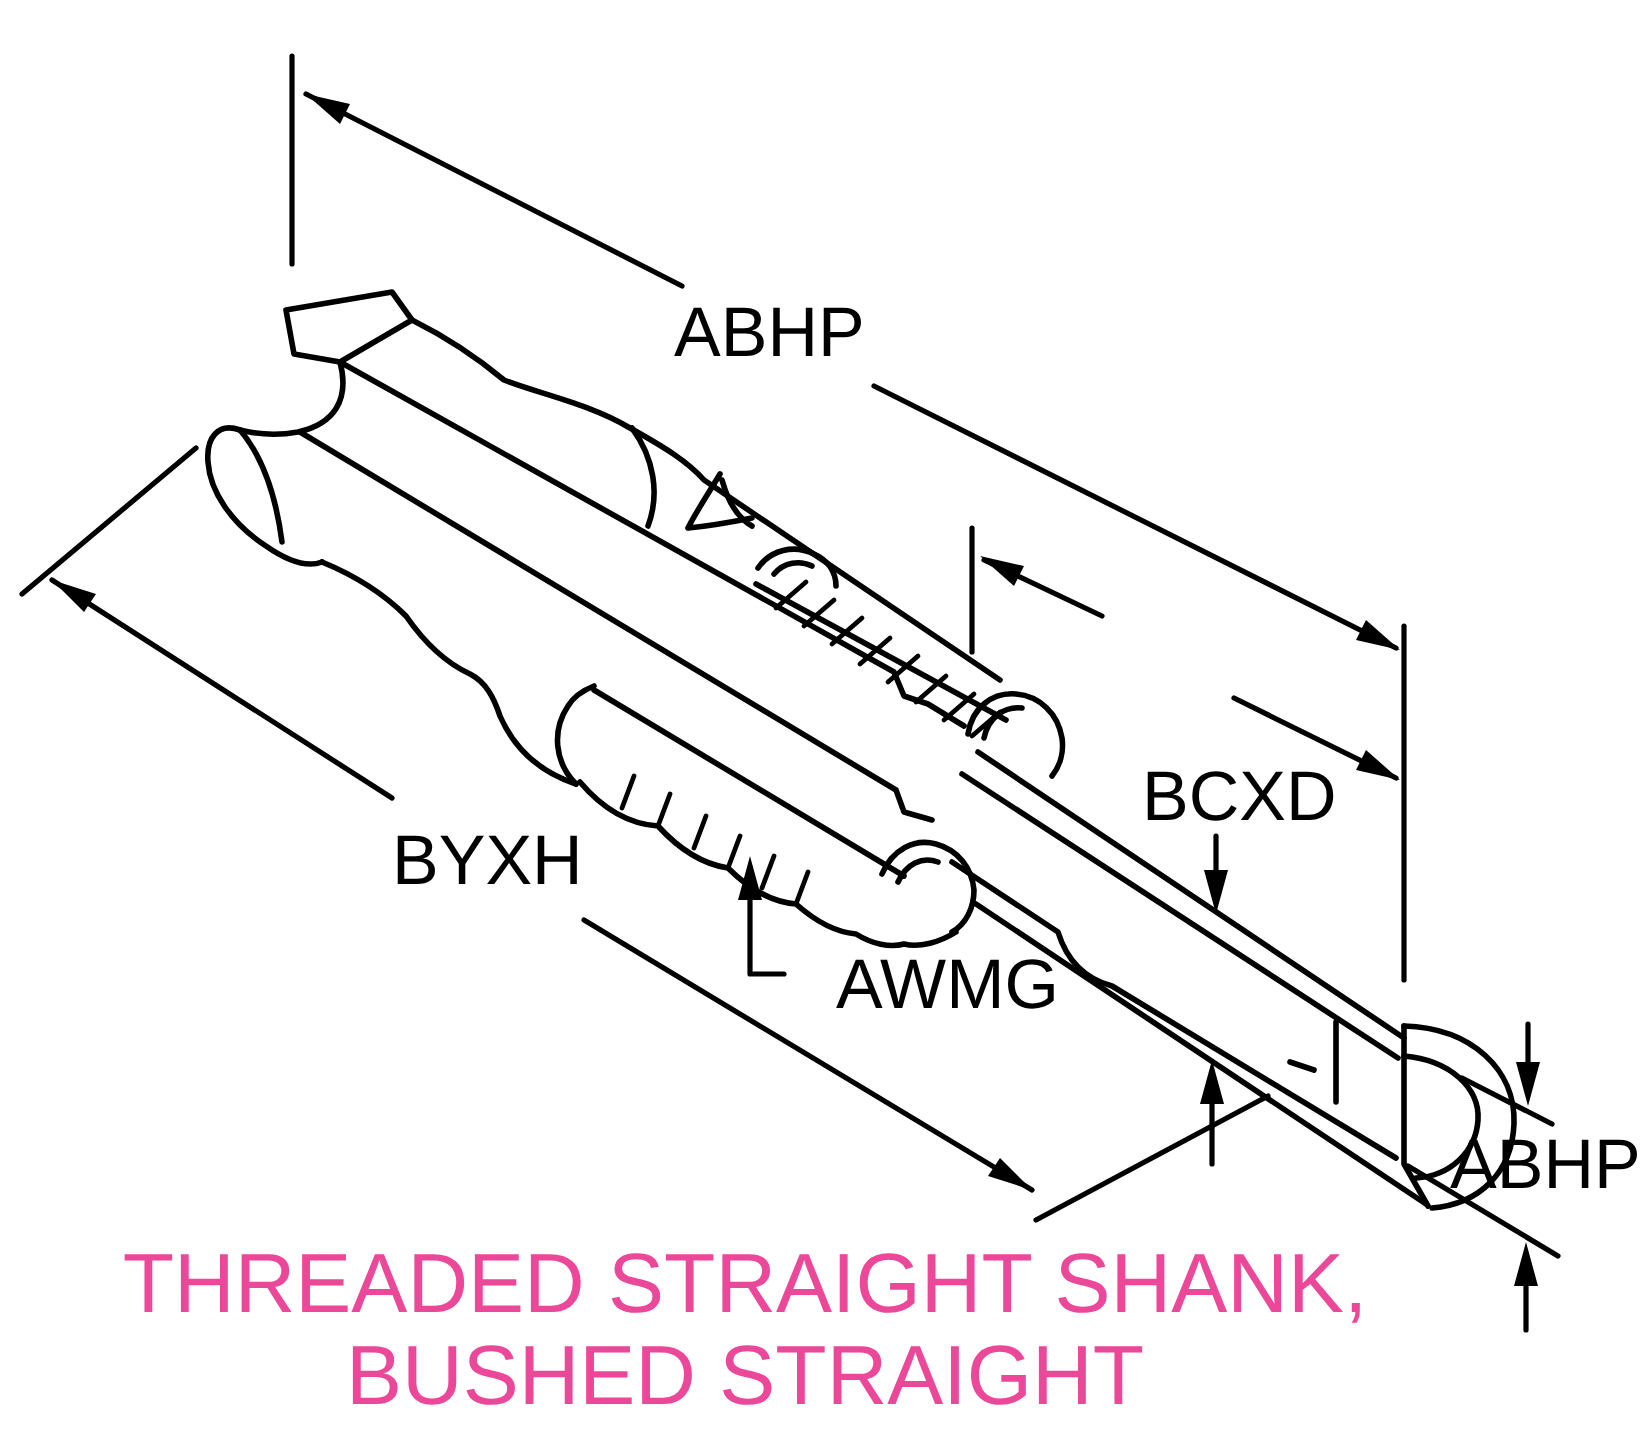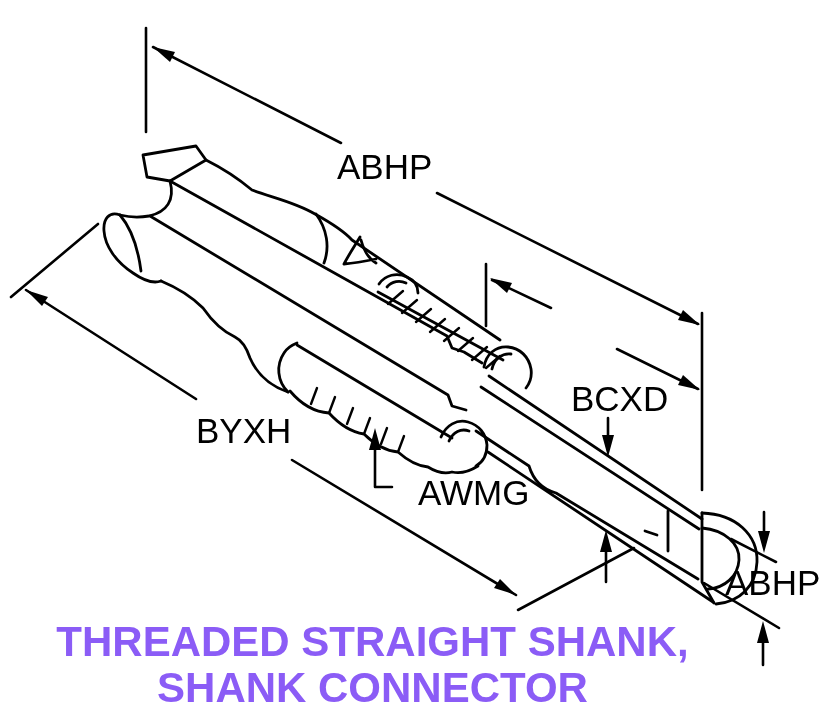--- a/index.html
+++ b/index.html
@@ -18,24 +18,24 @@
     line-height:35px;
     color:#000;
     white-space:nowrap;
     letter-spacing:0px;
   }
   .caption{
     position:absolute;
     left:0;
     width:745px;
     text-align:center;
-    font-weight:bold;
+    font-weight:normal;
     font-size:42px;
     line-height:44px;
-    color:#8b5cf6;
+    color:#ec4899;
     white-space:nowrap;
   }
 </style>
 </head>
 <body>
 
 <div id="stage">
 
   <svg id="line-art" width="826" height="722" viewBox="0 0 826 722" fill="none" stroke="#000" stroke-width="2.8" stroke-linecap="round" stroke-linejoin="round">
 
@@ -140,14 +140,14 @@
     </g>
   </svg>
 
   <div class="dim-label" style="left:337px;top:149px;">ABHP</div>
   <div class="dim-label" style="left:571px;top:381px;text-align:right;">BCXD</div>
   <div class="dim-label" style="left:196px;top:413px;">BYXH</div>
   <div class="dim-label" style="left:418px;top:475px;">AWMG</div>
   <div class="dim-label" style="left:725px;top:565px;">ABHP</div>
 
   <div class="caption" style="top:620px;">THREADED STRAIGHT SHANK,</div>
-  <div class="caption" style="top:666px;">SHANK CONNECTOR</div>
+  <div class="caption" style="top:666px;">BUSHED STRAIGHT</div>
 </div>
 
 </body></html>

